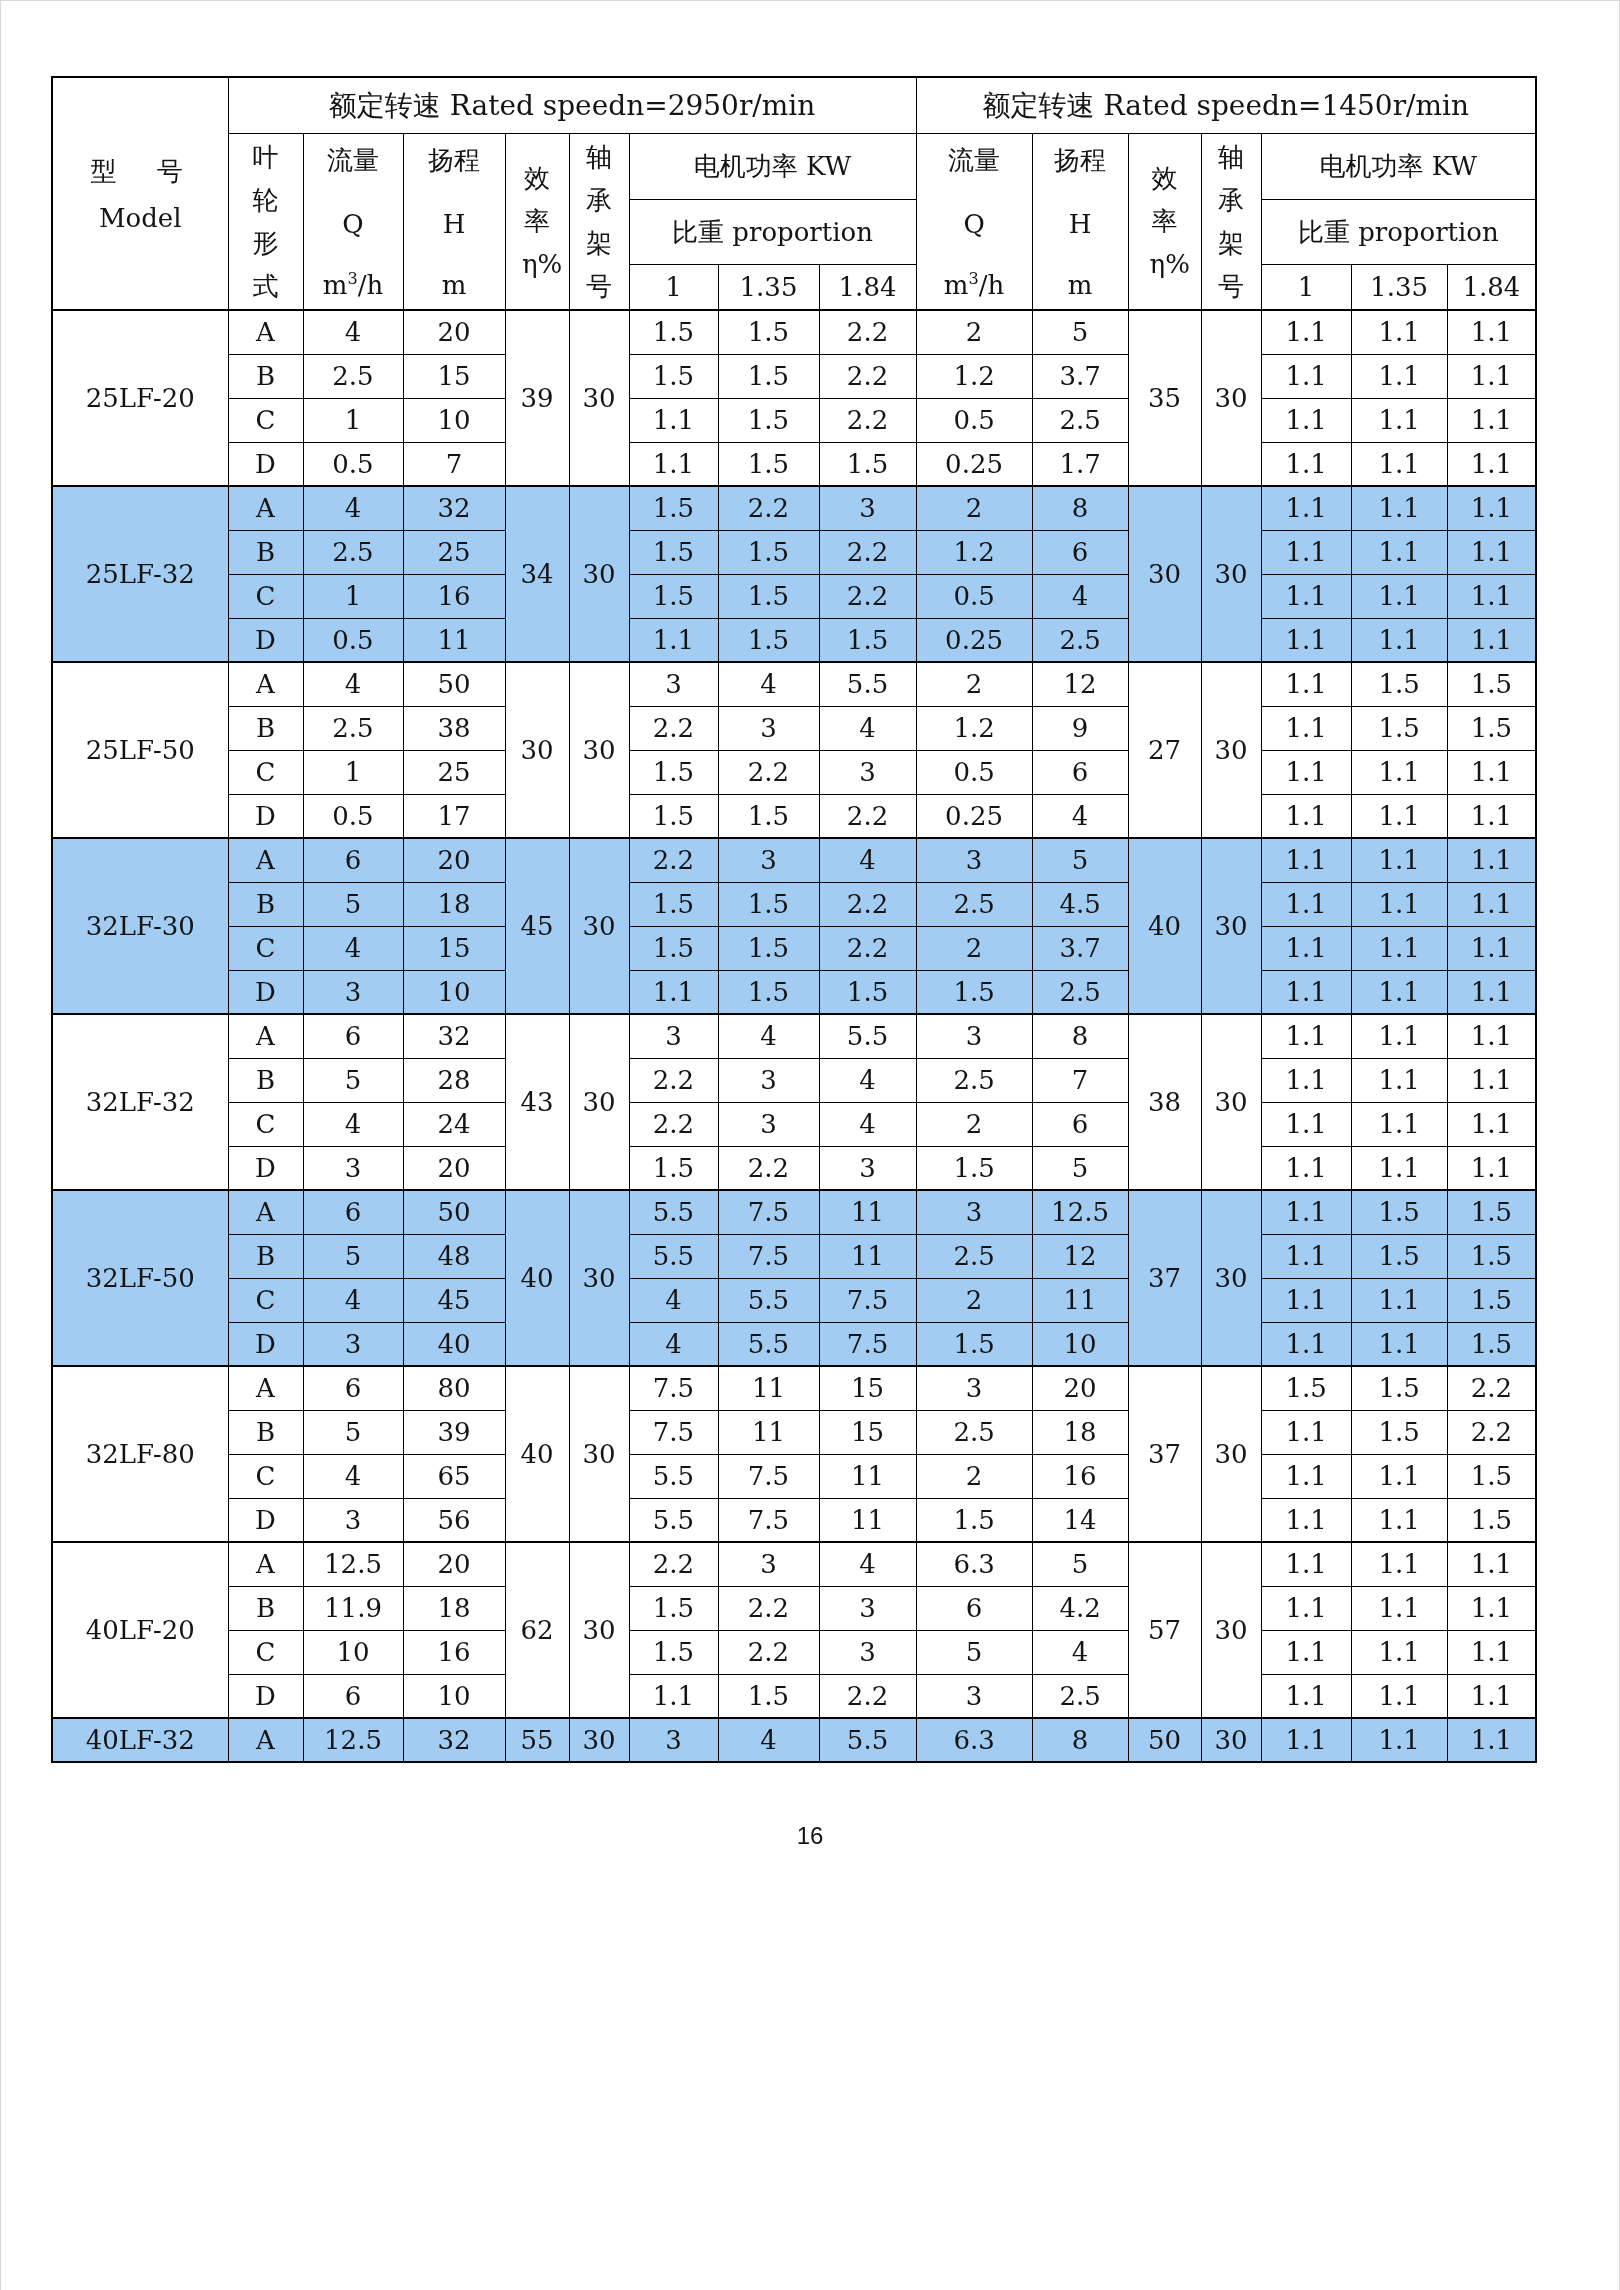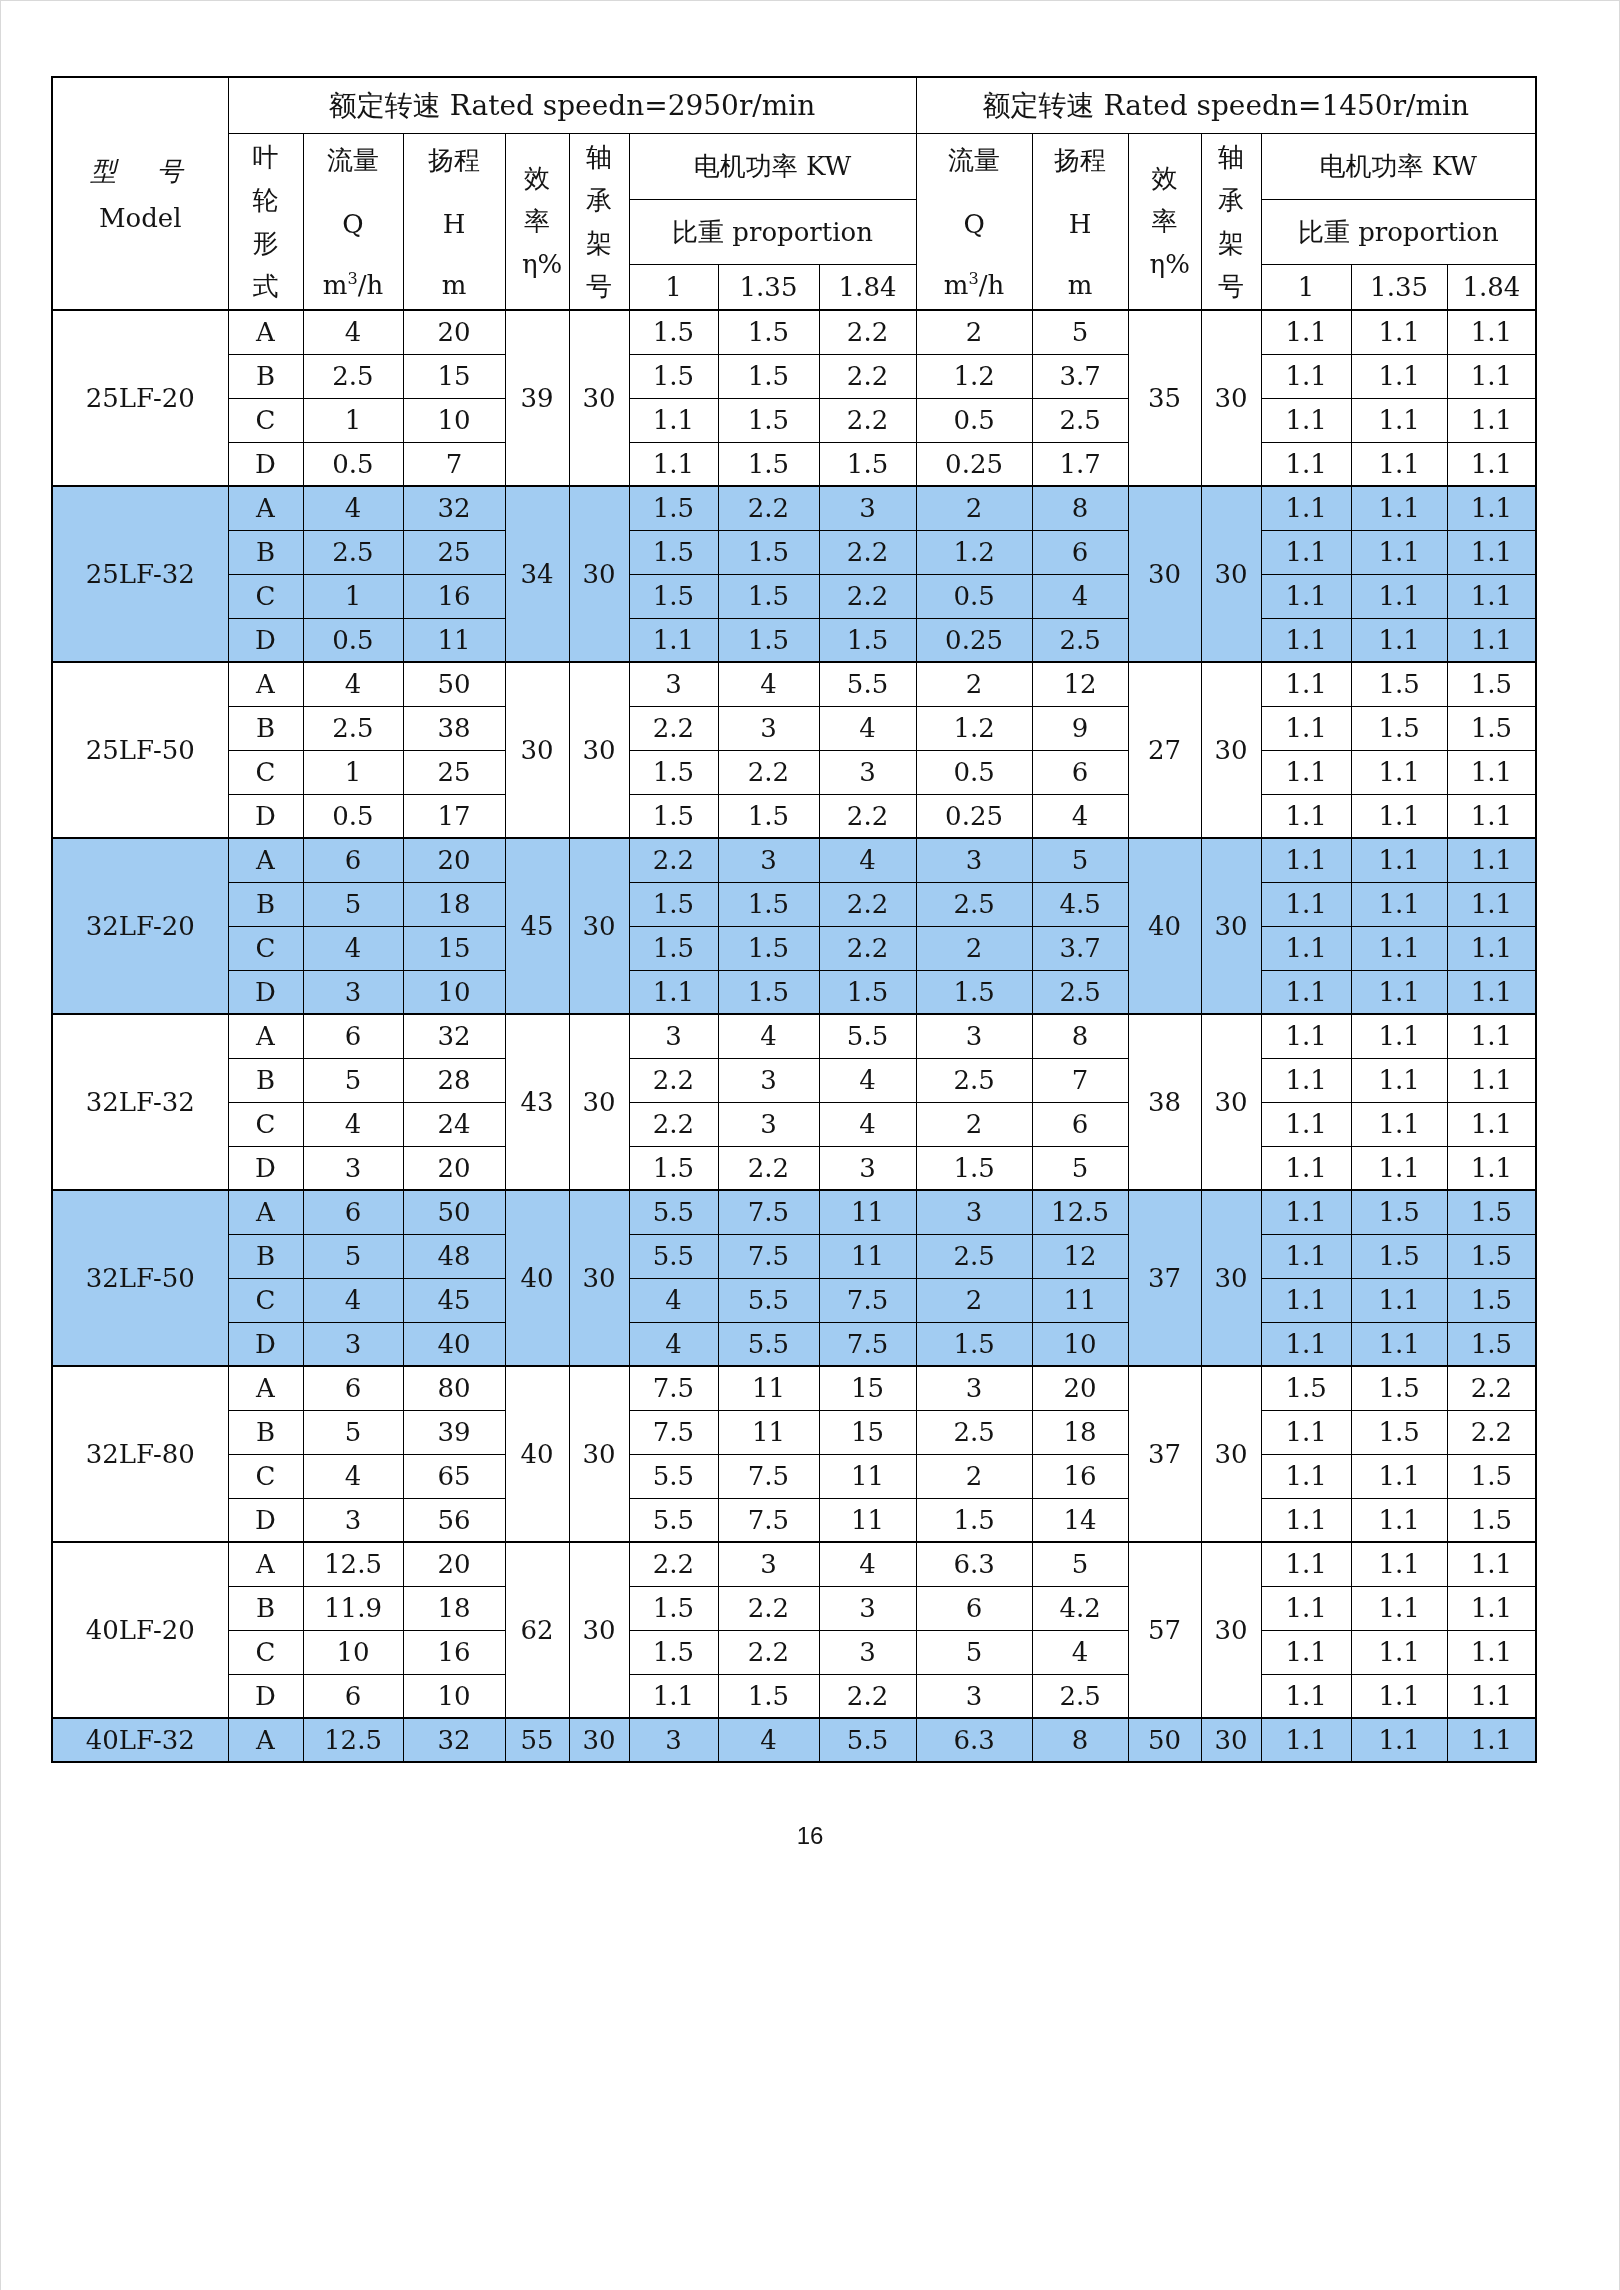--- a/index.html
+++ b/index.html
@@ -37,21 +37,21 @@
     width:1.15em;margin:0 auto;word-break:break-all;line-height:43px;
   }
   .stack{
     height:170px;display:flex;flex-direction:column;
     justify-content:space-evenly;align-items:center;gap:24px;
   }
   .model-head{
     height:224px;display:flex;flex-direction:column;
     justify-content:center;align-items:center;gap:14.3px;
   }
-  .model-zh{letter-spacing:7.2px;font-style:italic;}
+  .model-zh{letter-spacing:7.2px;}
   sup{font-size:0.62em;line-height:0;}
   .page-number{
     margin-top:59px;text-align:center;font-size:24px;
     font-family:"Liberation Sans","DejaVu Sans",sans-serif;
   }
 </style>
 </head>
 <body>
 
 <div class="page">
@@ -313,21 +313,21 @@
           <td>1.5</td>
           <td>1.5</td>
           <td>2.2</td>
           <td>0.25</td>
           <td>4</td>
           <td>1.1</td>
           <td>1.1</td>
           <td>1.1</td>
         </tr>
         <tr class="shaded group-start">
-          <td rowspan="4">32LF-20</td>
+          <td rowspan="4">32LF-30</td>
           <td>A</td>
           <td>6</td>
           <td>20</td>
           <td rowspan="4">45</td>
           <td rowspan="4">30</td>
           <td>2.2</td>
           <td>3</td>
           <td>4</td>
           <td>3</td>
           <td>5</td>

